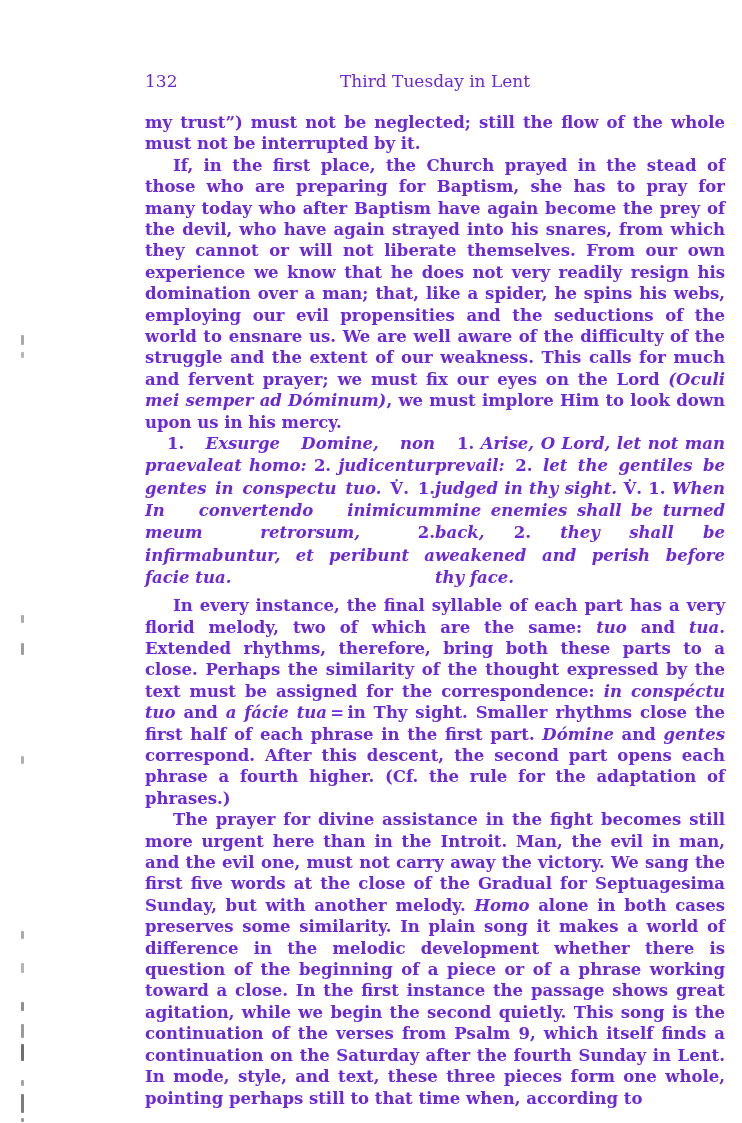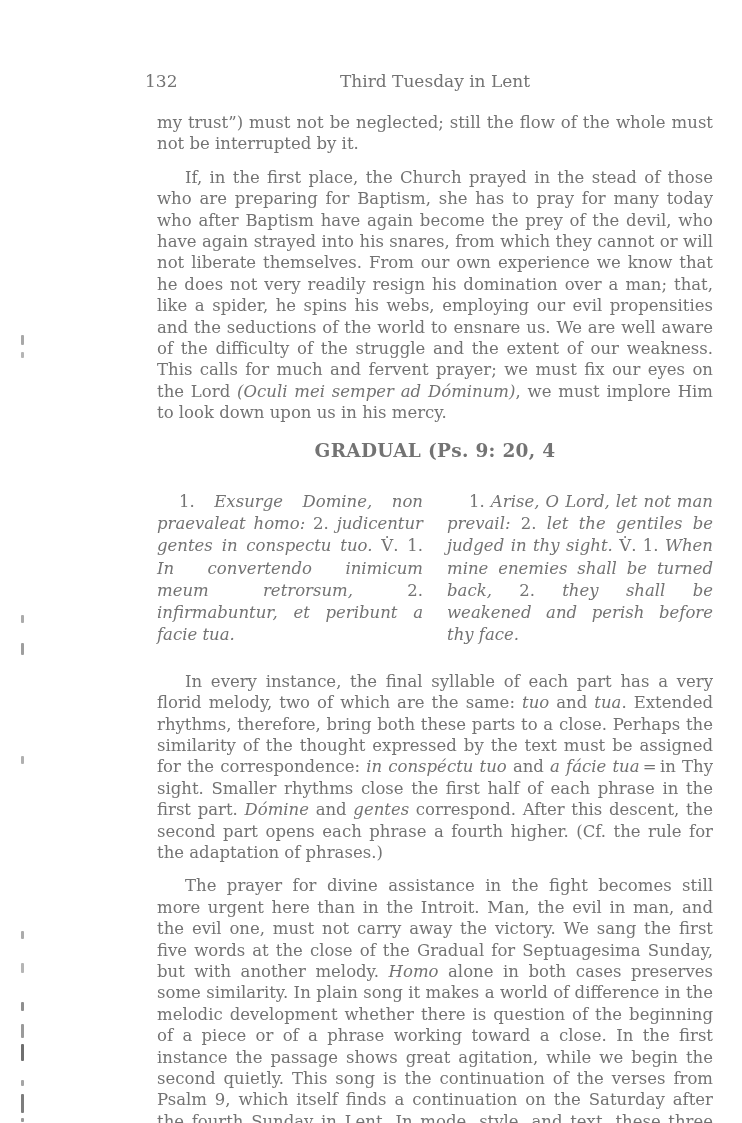--- a/index.html
+++ b/index.html
@@ -23,21 +23,21 @@
     line-height:22px;
   }
   .page-num{position:absolute;left:0;top:0;}
   .running-title{display:block;text-align:center;}
   .bodytext{
     margin-top:20px;
     font-size:16.5px;
     line-height:21.4px;
     text-align:justify;
   }
-  p.para{margin:12px;padding:0;}
+  p.para{margin:0;padding:0;font-weight:bold;}
   p.para.indent{text-indent:28px;}
   .it{font-style:italic;}
   .section-heading{
     text-align:center;
     font-weight:bold;
     font-size:18.5px;
     line-height:26px;
     margin:14px 0 15px 0;
     letter-spacing:0.3px;
   }
@@ -55,21 +55,21 @@
   .margin-marks .mark{
     position:absolute;
     left:21px;
     width:3px;
     border-radius:1px;
   }
 </style>
 </head>
 <body>
 
-<div class="page" style="background: rgb(255, 255, 255); color: #737373;">
+<div class="page" style="background: rgb(255, 255, 255); color: #6d28d9;">
 
   <div class="margin-marks">
       <div class="mark" style="top: 335px; height: 10px; background: rgb(168, 168, 168);"></div>
       <div class="mark" style="top: 352px; height: 6px; background: rgb(181, 181, 181);"></div>
       <div class="mark" style="top: 615px; height: 8px; background: rgb(171, 171, 171);"></div>
       <div class="mark" style="top: 643px; height: 12px; background: rgb(158, 158, 158);"></div>
       <div class="mark" style="top: 756px; height: 8px; background: rgb(176, 176, 176);"></div>
       <div class="mark" style="top: 931px; height: 8px; background: rgb(171, 171, 171);"></div>
       <div class="mark" style="top: 963px; height: 10px; background: rgb(181, 181, 181);"></div>
       <div class="mark" style="top: 1002px; height: 9px; background: rgb(143, 143, 143);"></div>
@@ -87,21 +87,20 @@
       <span class="running-title">Third Tuesday in Lent</span>
     </div>
 
     <div class="bodytext">
 
       <div>
           <p class="para"><span>my trust”) must not be neglected; still the flow of the whole must not be interrupted by it.</span></p>
           <p class="para indent"><span>If, in the first place, the Church prayed in the stead of those who are preparing for Baptism, she has to pray for many today who after Baptism have again become the prey of the devil, who have again strayed into his snares, from which they cannot or will not liberate themselves. From our own experience we know that he does not very readily resign his domination over a man; that, like a spider, he spins his webs, employing our evil propensities and the seductions of the world to ensnare us. We are well aware of the difficulty of the struggle and the extent of our weakness. This calls for much and fervent prayer; we must fix our eyes on the Lord </span><span class="it">(Oculi mei semper ad Dóminum)</span><span>, we must implore Him to look down upon us in his mercy.</span></p>
         </div>
 
-      <div class="section-heading">GRADUAL (Ps. 9: 20, 4</div>
 
       <div class="columns">
         <div class="col">
             <p class="para indent"><span>1. </span><span class="it">Exsurge Domine, non praevaleat homo:</span><span> 2. </span><span class="it">judicentur gentes in conspectu tuo.</span><span> V̇. 1. </span><span class="it">In convertendo inimicum meum retrorsum,</span><span> 2. </span><span class="it">infirmabuntur, et peribunt a facie tua.</span></p>
           </div>
         <div class="col">
             <p class="para indent"><span>1. </span><span class="it">Arise, O Lord, let not man prevail:</span><span> 2. </span><span class="it">let the gentiles be judged in thy sight.</span><span> V̇. 1. </span><span class="it">When mine enemies shall be turned back,</span><span> 2. </span><span class="it">they shall be weakened and perish before thy face.</span></p>
           </div>
       </div>
 

